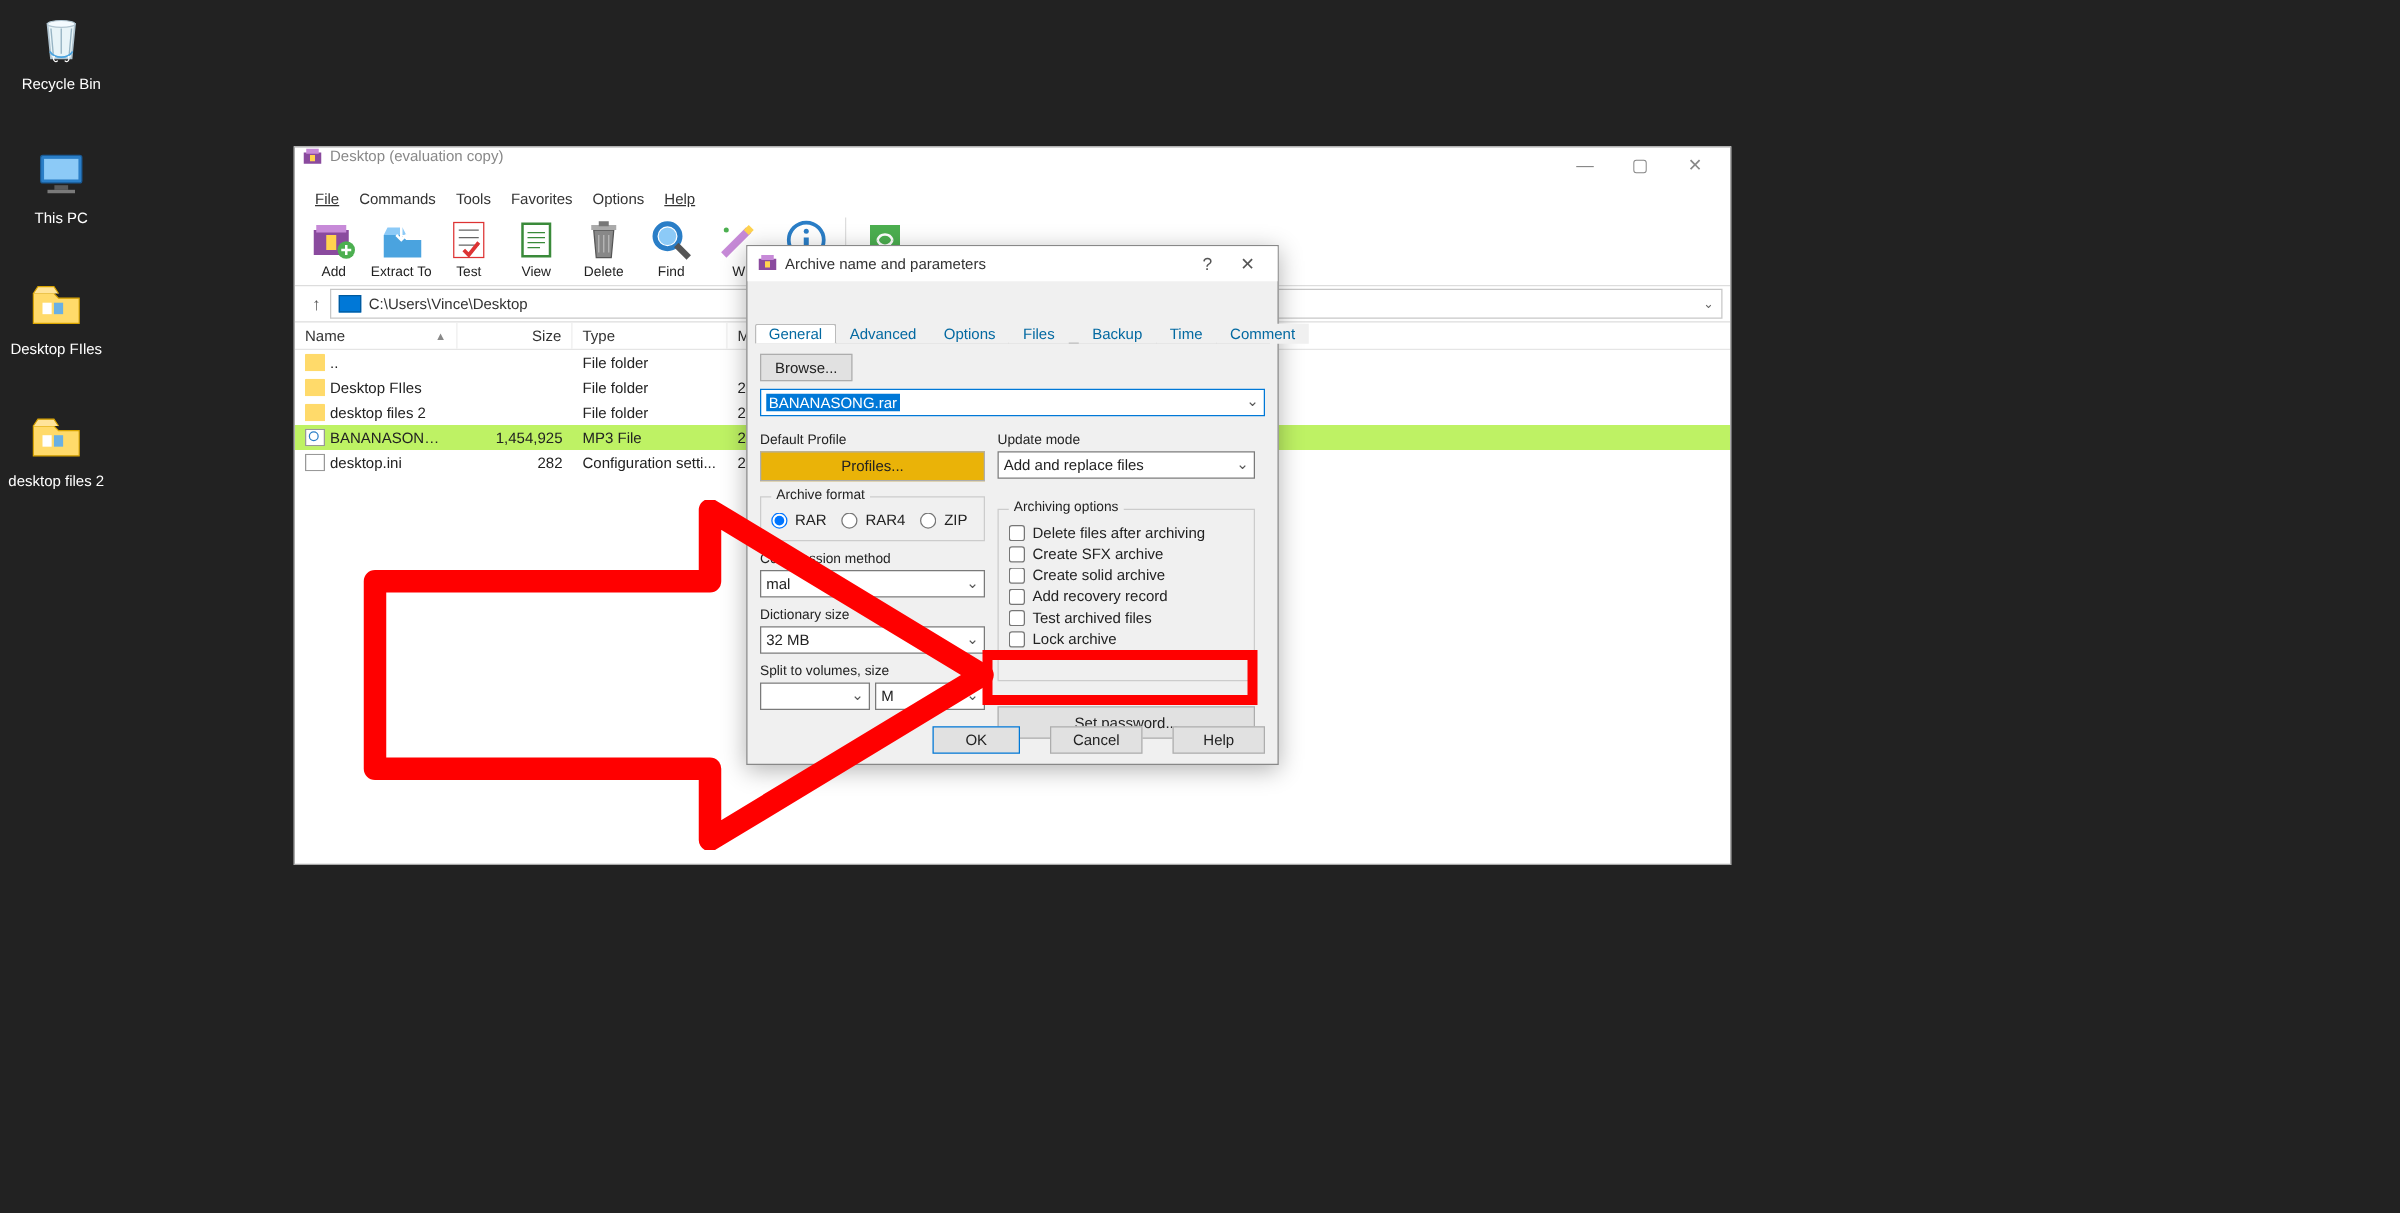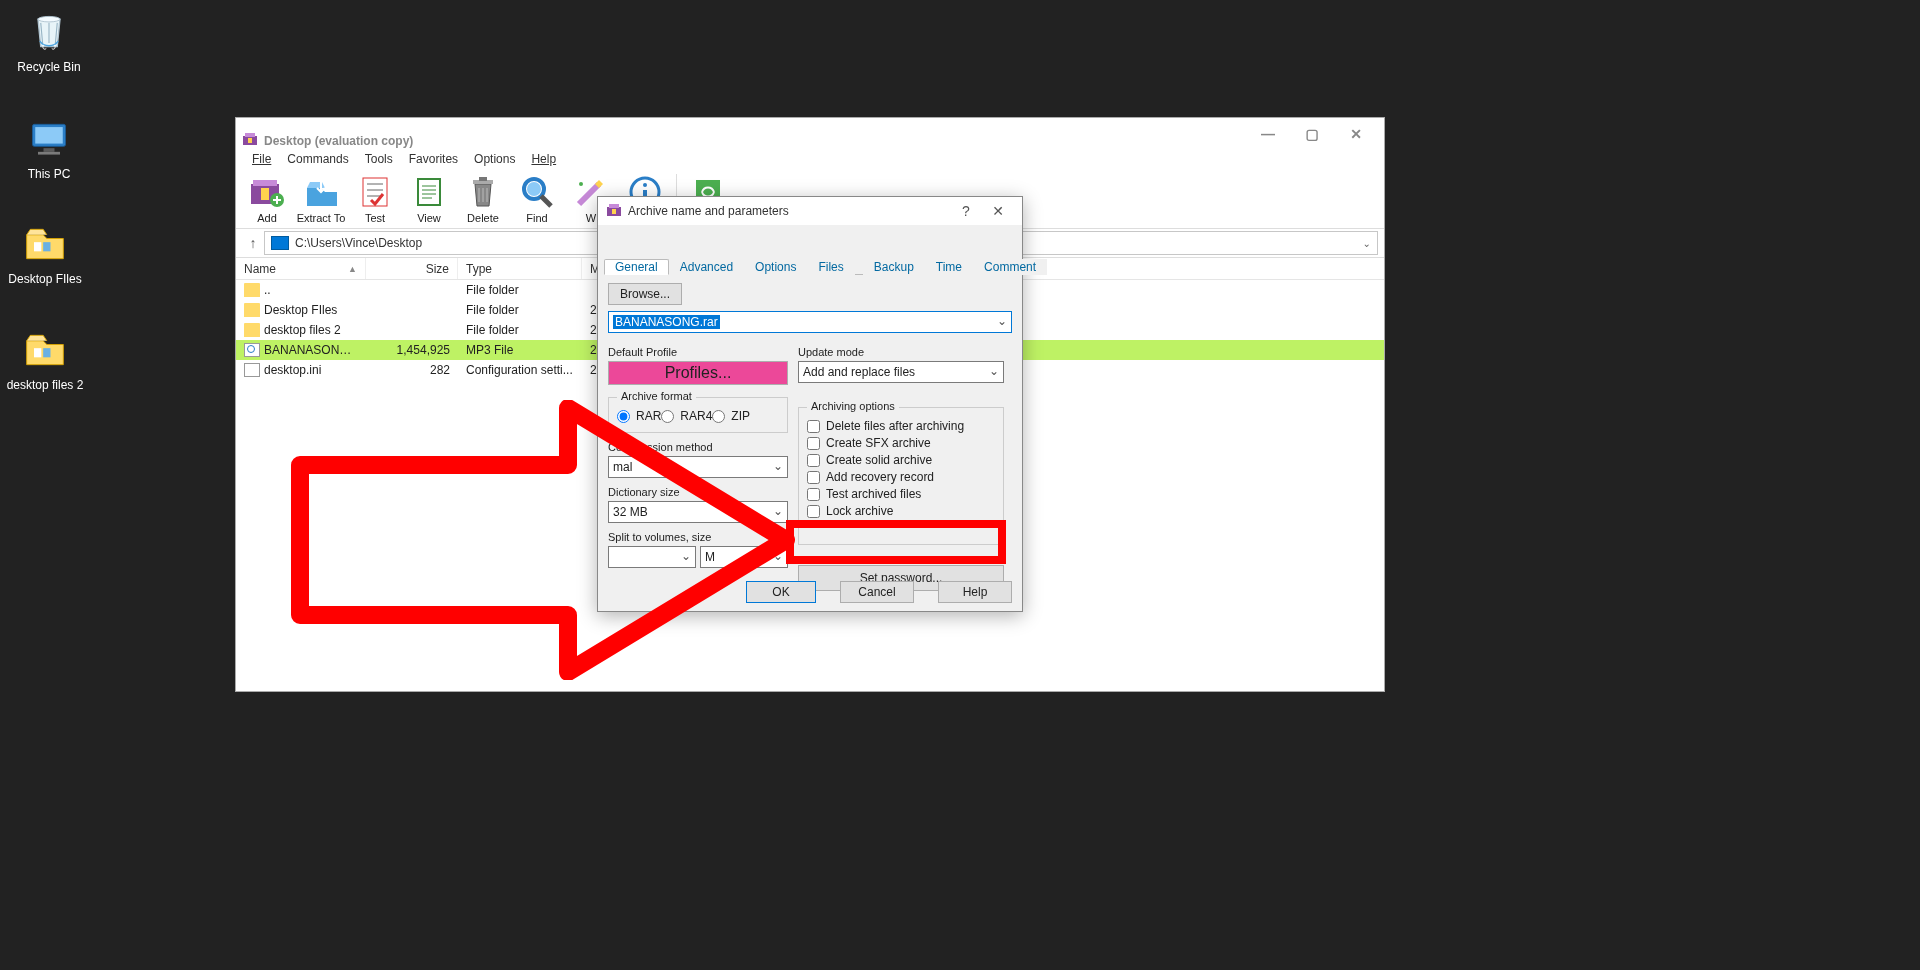--- a/index.html
+++ b/index.html
@@ -5,21 +5,21 @@
   * { box-sizing: border-box; margin: 0; padding: 0; font-family: "Segoe UI", Tahoma, sans-serif; }
   body { width: 1920px; height: 970px; background: #222; position: relative; overflow: hidden; }
 
   
   .desktop-icon { position: absolute; width: 80px; color: #fff; font-size: 12px; text-align: center; }
   .desktop-icon .glyph { width: 48px; height: 48px; margin: 0 auto 4px; display: flex; align-items: center; justify-content: center; }
   .recycle svg, .thispc svg, .folder svg { width: 44px; height: 44px; }
 
   
   .winrar { position: absolute; left: 235px; top: 117px; width: 1150px; height: 575px; background: #fff; border: 1px solid #aaa; }
-  .titlebar { height: 30px; display: flex; align-items: flex-end; padding: 0 6px; color: #888; font-size: 12px; font-weight: bold; }
+  .titlebar { height: 30px; display: flex; align-items: flex-start; padding: 0 6px; color: #888; font-size: 12px; }
   .titlebar .app-ico { width: 16px; height: 16px; margin-right: 6px; }
   .titlebar .spacer { flex: 1; }
   .titlebar .ctrl { width: 44px; height: 28px; text-align: center; line-height: 28px; color: #888; font-size: 14px; }
   .menubar { display: flex; padding: 0 8px; font-size: 12px; color: #333; }
   .menubar span { padding: 4px 8px; }
   .menubar span u { text-decoration: underline; }
   .toolbar { display: flex; align-items: flex-start; padding: 2px 4px; border-bottom: 1px solid #ddd; }
   .tool { width: 54px; text-align: center; font-size: 11px; color: #222; padding: 2px 0; }
   .tool .tg { width: 36px; height: 36px; margin: 0 auto 2px; display:flex; align-items:center; justify-content:center;}
   .tool-sep { width: 1px; height: 44px; background: #ddd; margin: 2px 4px; }
@@ -56,21 +56,21 @@
   .tab { padding: 0 10px; background: #f0f0f0; border: 1px solid transparent; margin-bottom:-1px; color:#0369a1;margin-top:30px;}
   .tab.active { background: #fff; border:1px solid #bbb; border-bottom:1px solid #fff; border-radius:2px 2px 0 0;}
   .dcontent { padding: 8px 10px 6px 10px; display:flex; gap:10px; flex-wrap:wrap; height: 324px;}
   .leftcol { width: 180px; }
   .rightcol { width: 206px; }
   .lbl { font-size: 11px; color:#222; margin: 2px 0 3px 0; display:block;}
   .combo { width: 100%; height: 22px; border:1px solid #7a7a7a; background:#fff; font-size:12px; padding: 0 20px 0 4px; position:relative; display:flex; align-items:center;}
   .combo.sel { border:1px solid #0078d7; }
   .combo .sel-text { background:#0078d7; color:#fff; padding:0 2px;}
   .combo::after { content:"⌄"; position:absolute; right:4px; top:2px; color:#555; font-size:12px;}
-  .btn { width: 100%; height: 24px; background:#ec4899; border:1px solid #adadad; font-size:16px; text-align:center; line-height:22px; cursor:pointer;}
+  .btn { width: 100%; height: 24px; background:#eab308; border:1px solid #adadad; font-size:12px; text-align:center; line-height:22px; cursor:pointer;}
   .btn2 { height: 22px; padding: 0 8px; background:#e1e1e1; border:1px solid #adadad; font-size:12px; text-align:center; line-height:20px; cursor:pointer; min-width:74px;}
   .group { border:1px solid #ccc; padding: 8px 8px 6px 8px; margin-top:4px; position:relative;}
   .group .gtitle { position:absolute; top:-8px; left:8px; background:#f0f0f0; padding:0 4px; font-size:11px; }
   .radio, .check { display:flex; align-items:center; font-size:12px; margin:3px 0; }
   .radio input { margin-right:6px; }
   .check input { margin-right:6px; }
   .dbuttons { position:absolute; bottom:8px; right:10px; display:flex; gap:24px;}
   .dbuttons .btn2.primary { border:1px solid #0078d7; }
 
   .split-row { display:flex; gap:4px;}
@@ -345,21 +345,21 @@
           <span class="sel-text">BANANASONG.rar</span>
         </div>
     </div>
 
     <div class="leftcol">
       <span class="lbl">Default Profile</span>
       <div class="btn">Profiles...</div>
 
       <div class="group" style="margin-top:12px;">
         <span class="gtitle">Archive format</span>
-        <div style="display:flex; ">
+        <div style="display:flex; gap:12px;">
           <label class="radio">
               <input type="radio" checked="" style="">
               <span>RAR</span>
             </label>
           <label class="radio">
               <input type="radio" style="">
               <span>RAR4</span>
             </label>
           <label class="radio">
               <input type="radio" style="">

